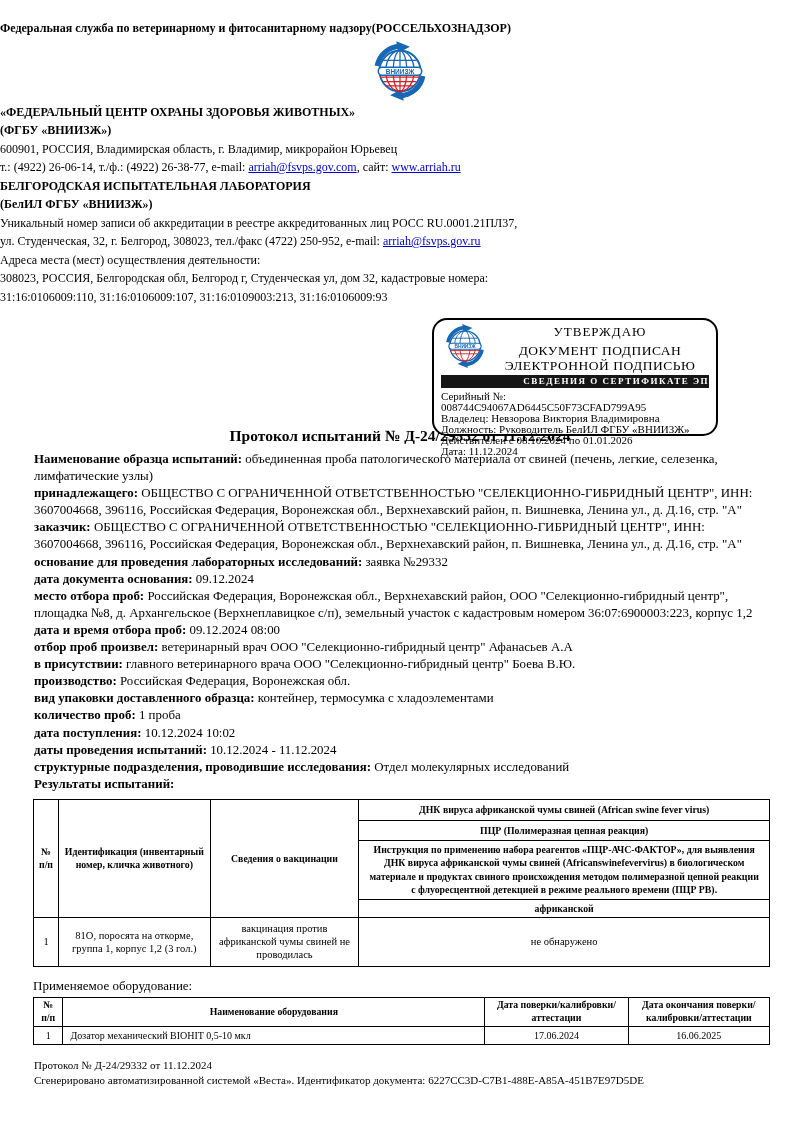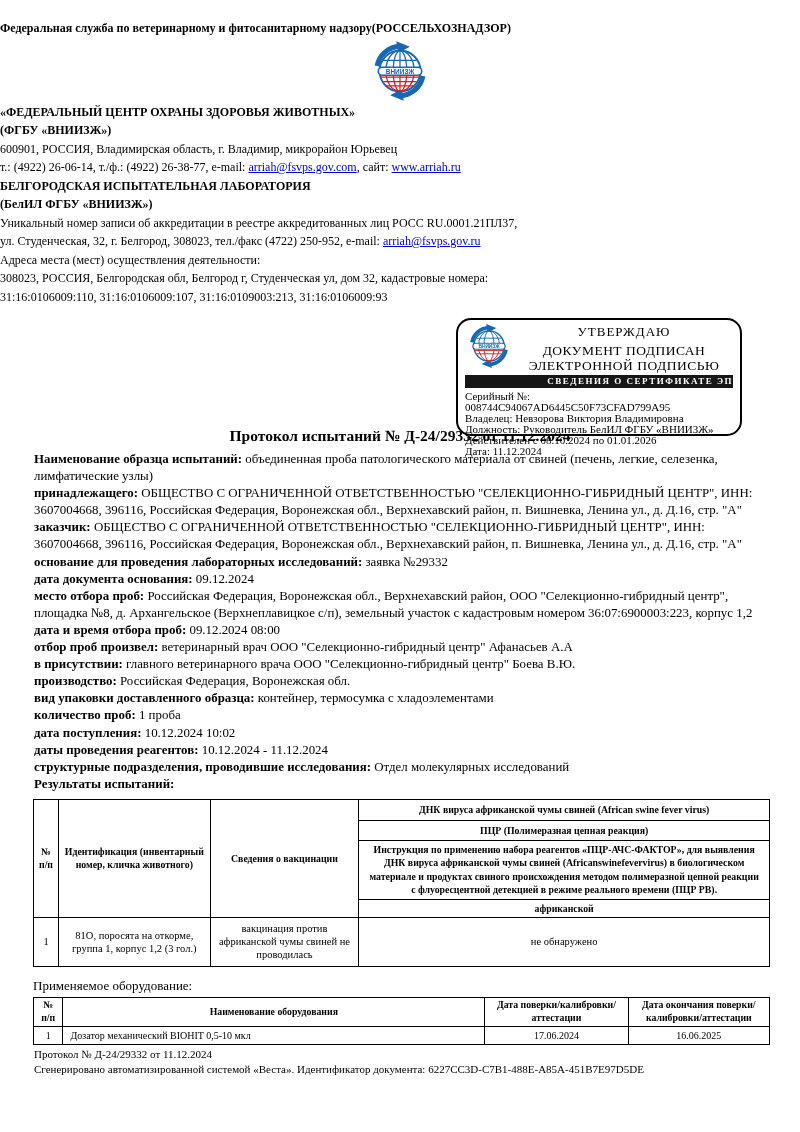--- a/index.html
+++ b/index.html
@@ -8,21 +8,21 @@
     background:#fff; color:#000; overflow:hidden;
     font-family:"Liberation Serif","DejaVu Serif",serif;
   }
   .hdr { text-align:left; font-size:12px; line-height:18.5px; }
   .hdr-top { padding-top:19px; font-weight:bold; }
   .b { font-weight:bold; }
   .logo-wrap { margin:2px auto 1px; width:64px; height:62px; }
   .link { color:#0000cc; text-decoration:underline; cursor:pointer; }
 
   .stamp {
-    position:absolute; left:456px; top:318px; width:286px; height:118px;
+    position:absolute; left:432px; top:318px; width:286px; height:118px;
     border:2.5px solid #000; border-radius:15px; background:#fff;
     box-sizing:border-box; padding:3px 7px 2px;
   }
   .stamp-top { display:flex; align-items:center; }
   .stamp-logo { width:50px; flex:0 0 50px; }
   .stamp-head { flex:1; text-align:center; }
   .stamp-approve { font-size:13px; letter-spacing:1px; margin-bottom:3px; }
   .stamp-signed { font-size:13.5px; line-height:15px; letter-spacing:0.5px; }
   .stamp-bar {
     background:#161616; color:#fff; text-align:right; font-weight:bold;
@@ -43,21 +43,21 @@
   .res-table .desc { line-height:13.5px; padding:2px 8px; }
   .res-table .rowA { height:21px; } .res-table .rowB { height:20px; }
   .res-table .rowD { height:18px; }
   .res-table .data td { font-size:10.5px; line-height:13px; height:49px; }
 
   .eq-caption { margin:11px 12px 3px 33px; font-size:13px; }
   .eq-table th { font-weight:bold; font-size:9.8px; line-height:12.5px; height:29px; }
   .eq-table td { font-size:10px; height:18px; }
   .eq-table .left { text-align:left; padding-left:7px; }
 
-  .footer { margin:2px 0 0 34px; font-size:11px; line-height:15.5px; }
+  .footer { margin:13px 0 0 34px; font-size:11px; line-height:15.5px; }
   .footer div { margin:0; }
 </style>
 </head>
 <body>
 
 <div class="page">
 
   <div class="hdr hdr-top">Федеральная служба по ветеринарному и фитосанитарному надзору(РОССЕЛЬХОЗНАДЗОР)</div>
 
   <div class="logo-wrap">
@@ -167,21 +167,21 @@
       <p><b>основание для проведения лабораторных исследований:</b> заявка №29332</p>
       <p><b>дата документа основания:</b> 09.12.2024</p>
       <p><b>место отбора проб:</b> Российская Федерация, Воронежская обл., Верхнехавский район, ООО "Селекционно-гибридный центр", площадка №8, д. Архангельское (Верхнеплавицкое с/п), земельный участок с кадастровым номером 36:07:6900003:223, корпус 1,2</p>
       <p><b>дата и время отбора проб:</b> 09.12.2024 08:00</p>
       <p><b>отбор проб произвел:</b> ветеринарный врач ООО "Селекционно-гибридный центр" Афанасьев А.А</p>
       <p><b>в присутствии:</b> главного ветеринарного врача ООО "Селекционно-гибридный центр" Боева В.Ю.</p>
       <p><b>производство:</b> Российская Федерация, Воронежская обл.</p>
       <p><b>вид упаковки доставленного образца:</b> контейнер, термосумка с хладоэлементами</p>
       <p><b>количество проб:</b> 1 проба</p>
       <p><b>дата поступления:</b> 10.12.2024 10:02</p>
-      <p><b>даты проведения реагентов:</b> 10.12.2024 - 11.12.2024</p>
+      <p><b>даты проведения испытаний:</b> 10.12.2024 - 11.12.2024</p>
       <p><b>структурные подразделения, проводившие исследования:</b> Отдел молекулярных исследований</p>
       <p><b>Результаты испытаний:</b></p>
     </div>
 
   <table class="res-table">
     <colgroup>
       <col style="width:3.4%">
         <col style="width:20.6%">
         <col style="width:20.2%">
         <col style="width:55.8%">

